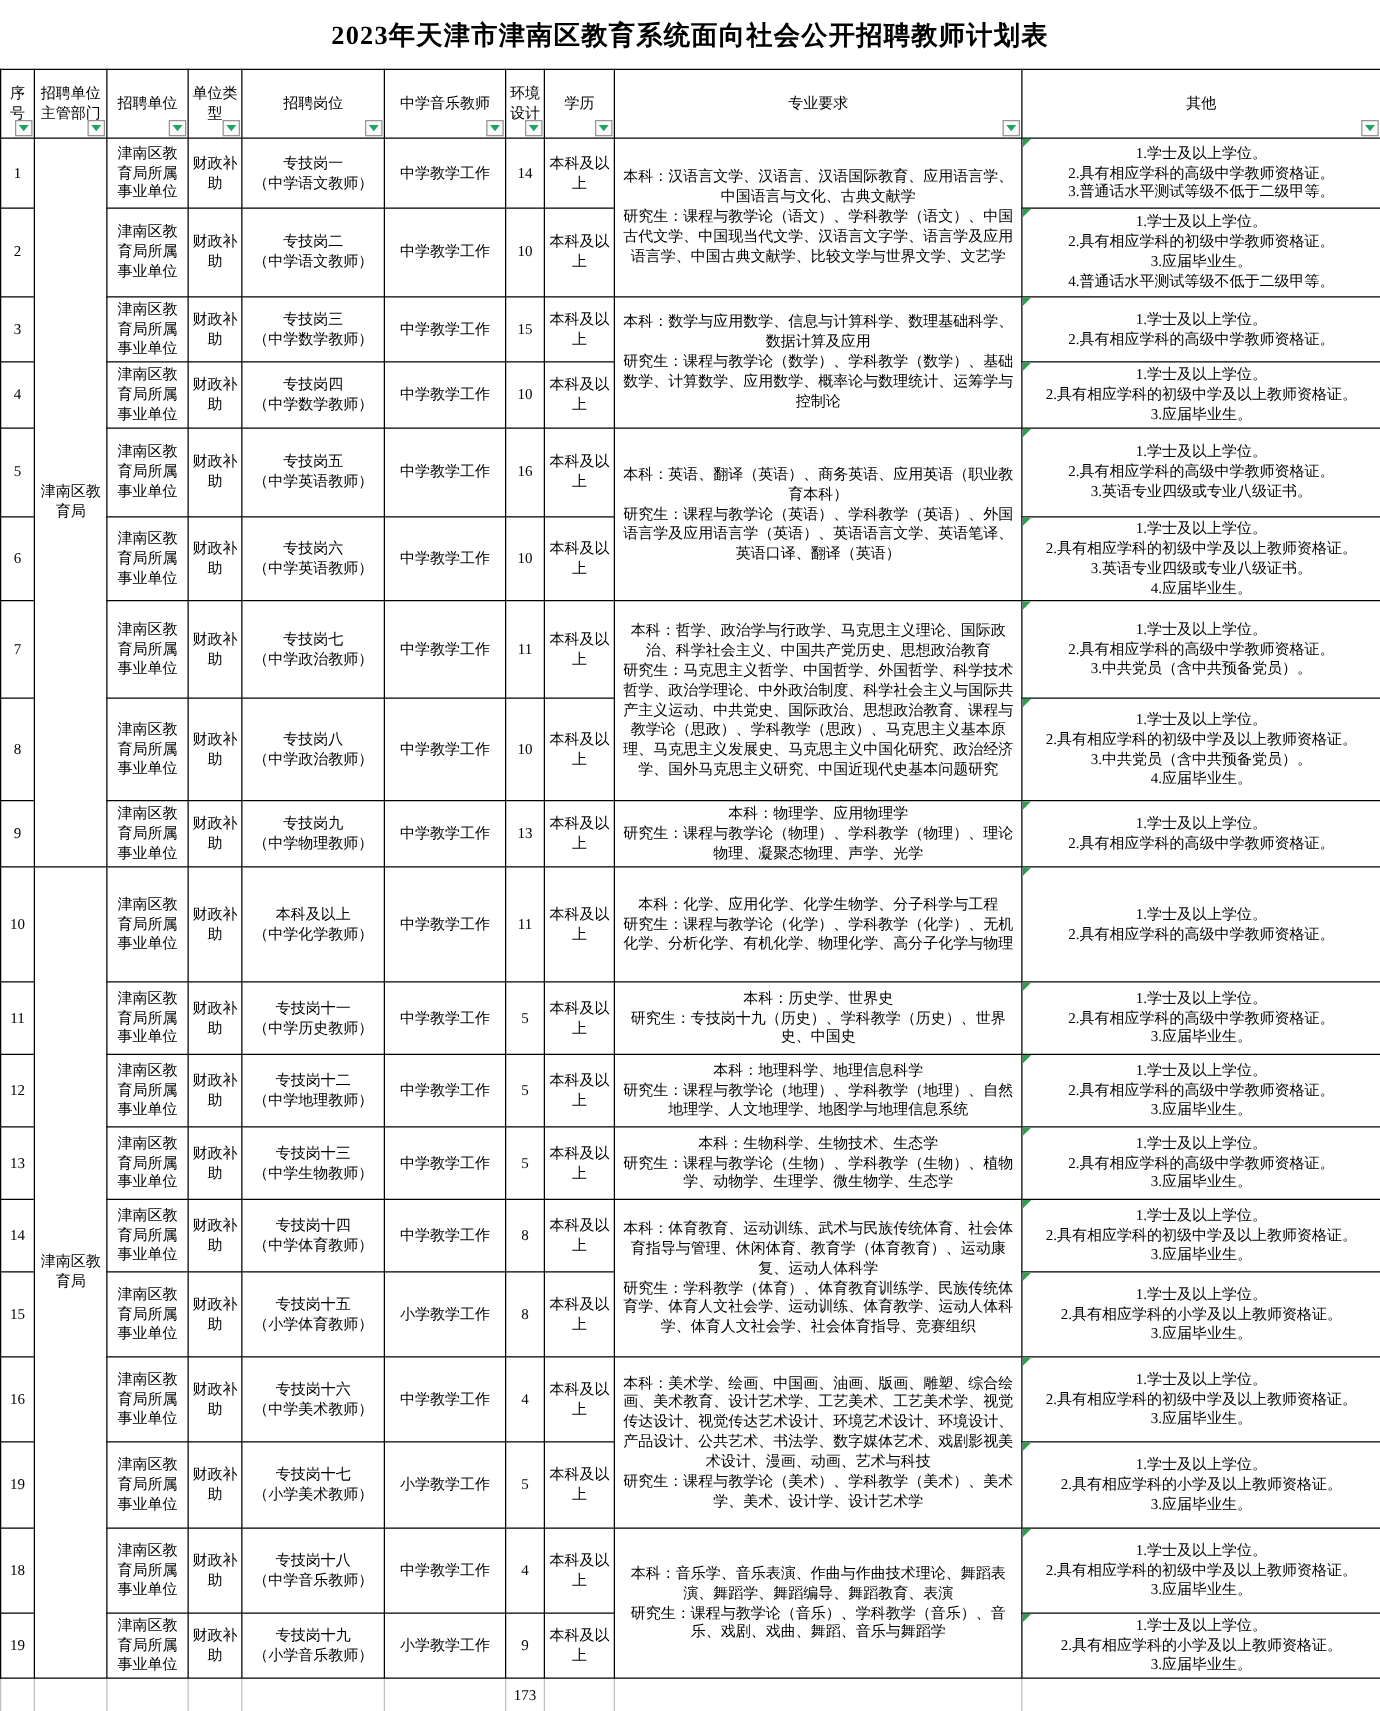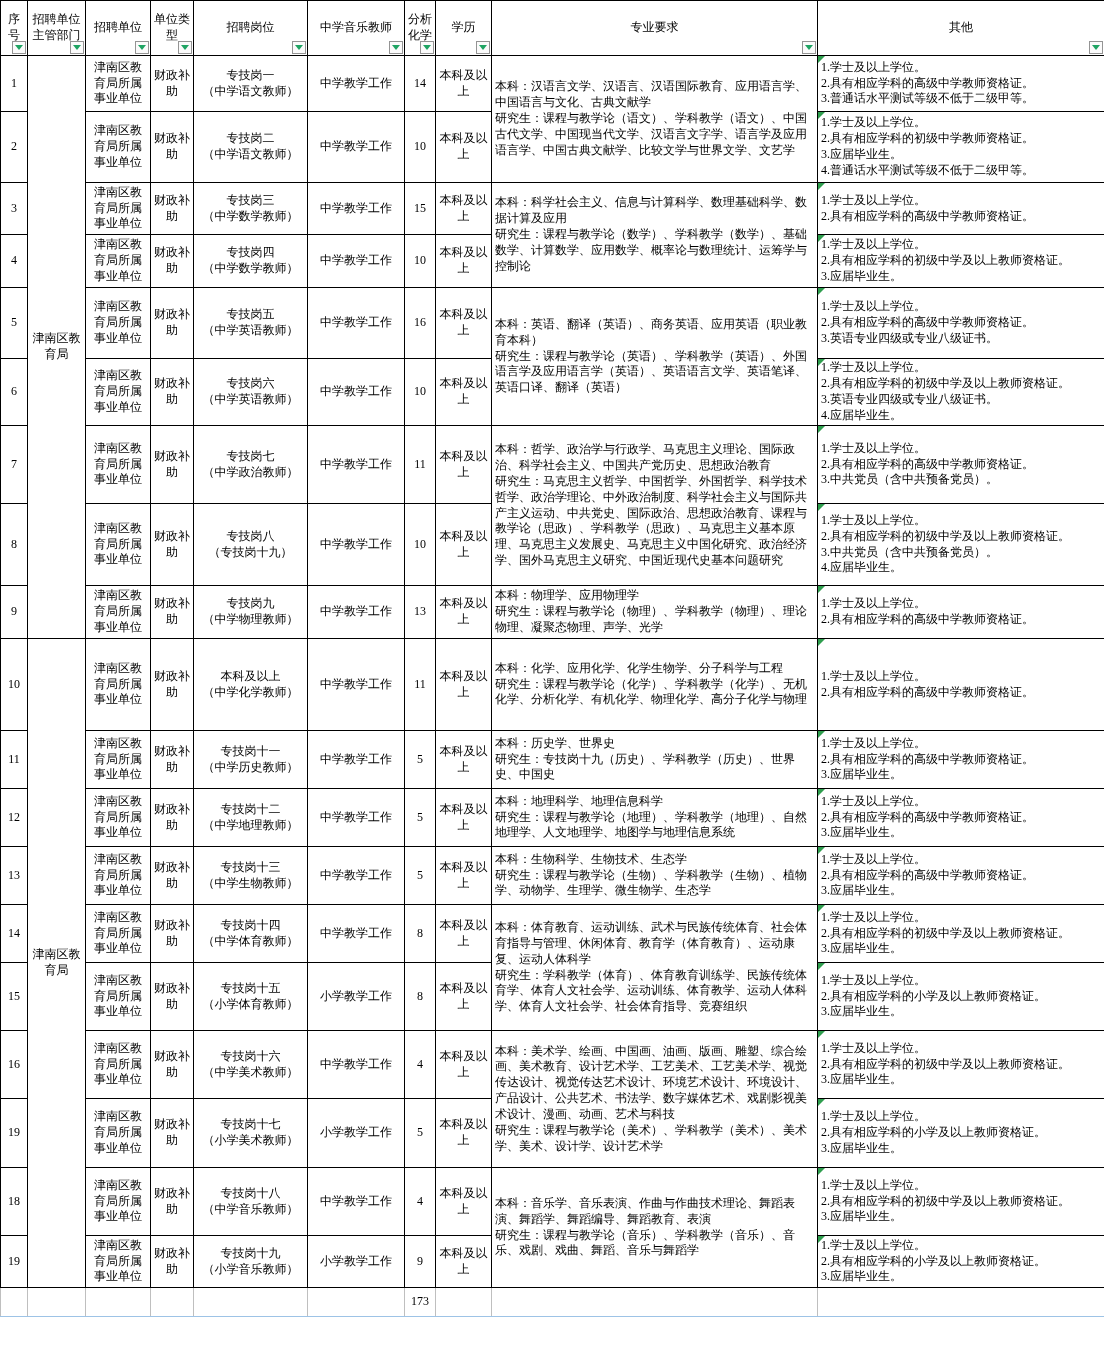--- a/index.html
+++ b/index.html
@@ -4,33 +4,36 @@
 <style>
   html,body{margin:0;padding:0;background:#fff;}
   body{font-family:"Liberation Serif","DejaVu Serif",serif;color:#000;}
   #page{width:1104px;height:1369px;background:#fff;overflow:hidden;}
   #title-bar{height:55px;display:flex;align-items:center;justify-content:center;}
   #page-title{font-size:21px;font-weight:bold;letter-spacing:1px;}
   table{border-collapse:collapse;table-layout:fixed;width:1104px;}
   th,td{border:1px solid #000;padding:1px 3px;font-size:12px;line-height:1.32;overflow:hidden;font-weight:normal;}
   th{position:relative;vertical-align:middle;text-align:center;}
   .c-center{text-align:center;vertical-align:middle;}
-  .c-left{text-align:left;vertical-align:middle;}
+  .c-left{text-align:center;vertical-align:middle;}
   .pre{white-space:pre-line;}
   .filter{position:absolute;right:1px;bottom:1px;width:14px;height:13px;background:#fbfbfb;border:1px solid #949494;display:flex;align-items:center;justify-content:center;box-sizing:border-box;}
   .filter::after{content:"";display:block;width:0;height:0;border-left:4px solid transparent;border-right:4px solid transparent;border-top:5px solid #1fa463;}
   .flag{position:relative;}
   .flag::before{content:"";position:absolute;top:0;left:0;width:0;height:0;border-top:7px solid #2f9e4e;border-right:7px solid transparent;}
   .total-row td{border-color:#bfbfbf;border-bottom-color:#9dc3e6;height:26px;}
   .total-row td:first-child{border-left-color:#bfbfbf;}
 </style>
 </head>
 <body>
 
 <div id="page">
+  <div id="title-bar">
+    <span id="page-title">2023年天津市津南区教育系统面向社会公开招聘教师计划表</span>
+  </div>
   <table id="plan-table">
     <colgroup id="cols">
         <col style="width: 27px;">
         <col style="width: 58px;">
         <col style="width: 65px;">
         <col style="width: 43px;">
         <col style="width: 114px;">
         <col style="width: 97px;">
         <col style="width: 31px;">
         <col style="width: 56px;">
@@ -38,21 +41,21 @@
         <col style="width: 287px;">
       </colgroup>
     <thead>
         <tr id="head-row" style="height: 55px;">
           <th><span>序号</span><div class="filter"></div></th>
           <th><span>招聘单位主管部门</span><div class="filter"></div></th>
           <th><span>招聘单位</span><div class="filter"></div></th>
           <th><span>单位类型</span><div class="filter"></div></th>
           <th><span>招聘岗位</span><div class="filter"></div></th>
           <th><span>中学音乐教师</span><div class="filter"></div></th>
-          <th><span>分析化学</span><div class="filter"></div></th>
+          <th><span>环境设计</span><div class="filter"></div></th>
           <th><span>学历</span><div class="filter"></div></th>
           <th><span>专业要求</span><div class="filter"></div></th>
           <th><span>其他</span><div class="filter"></div></th>
         </tr>
       </thead>
     <tbody id="body">
         <tr style="height: 56px;">
           <td class="c-center">1</td>
           <td class="c-center" rowspan="9">津南区教育局</td>
           <td class="c-center">津南区教育局所属事业单位</td>
@@ -84,21 +87,21 @@
         </tr>
         <tr style="height: 52px;">
           <td class="c-center">3</td>
           <td class="c-center">津南区教育局所属事业单位</td>
           <td class="c-center">财政补助</td>
           <td class="c-center pre">专技岗三
 （中学数学教师）</td>
           <td class="c-center">中学教学工作</td>
           <td class="c-center">15</td>
           <td class="c-center">本科及以上</td>
-          <td class="c-left pre" rowspan="2">本科：科学社会主义、信息与计算科学、数理基础科学、数据计算及应用
+          <td class="c-left pre" rowspan="2">本科：数学与应用数学、信息与计算科学、数理基础科学、数据计算及应用
 研究生：课程与教学论（数学）、学科教学（数学）、基础数学、计算数学、应用数学、概率论与数理统计、运筹学与控制论</td>
           <td class="c-left pre flag">1.学士及以上学位。
 2.具有相应学科的高级中学教师资格证。</td>
         </tr>
         <tr style="height: 53px;">
           <td class="c-center">4</td>
           <td class="c-center">津南区教育局所属事业单位</td>
           <td class="c-center">财政补助</td>
           <td class="c-center pre">专技岗四
 （中学数学教师）</td>
@@ -151,21 +154,21 @@
 研究生：马克思主义哲学、中国哲学、外国哲学、科学技术哲学、政治学理论、中外政治制度、科学社会主义与国际共产主义运动、中共党史、国际政治、思想政治教育、课程与教学论（思政）、学科教学（思政）、马克思主义基本原理、马克思主义发展史、马克思主义中国化研究、政治经济学、国外马克思主义研究、中国近现代史基本问题研究</td>
           <td class="c-left pre flag">1.学士及以上学位。
 2.具有相应学科的高级中学教师资格证。
 3.中共党员（含中共预备党员）。</td>
         </tr>
         <tr style="height: 82px;">
           <td class="c-center">8</td>
           <td class="c-center">津南区教育局所属事业单位</td>
           <td class="c-center">财政补助</td>
           <td class="c-center pre">专技岗八
-（专技岗十九）</td>
+（中学政治教师）</td>
           <td class="c-center">中学教学工作</td>
           <td class="c-center">10</td>
           <td class="c-center">本科及以上</td>
           <td class="c-left pre flag">1.学士及以上学位。
 2.具有相应学科的初级中学及以上教师资格证。
 3.中共党员（含中共预备党员）。
 4.应届毕业生。</td>
         </tr>
         <tr style="height: 53px;">
           <td class="c-center">9</td>

